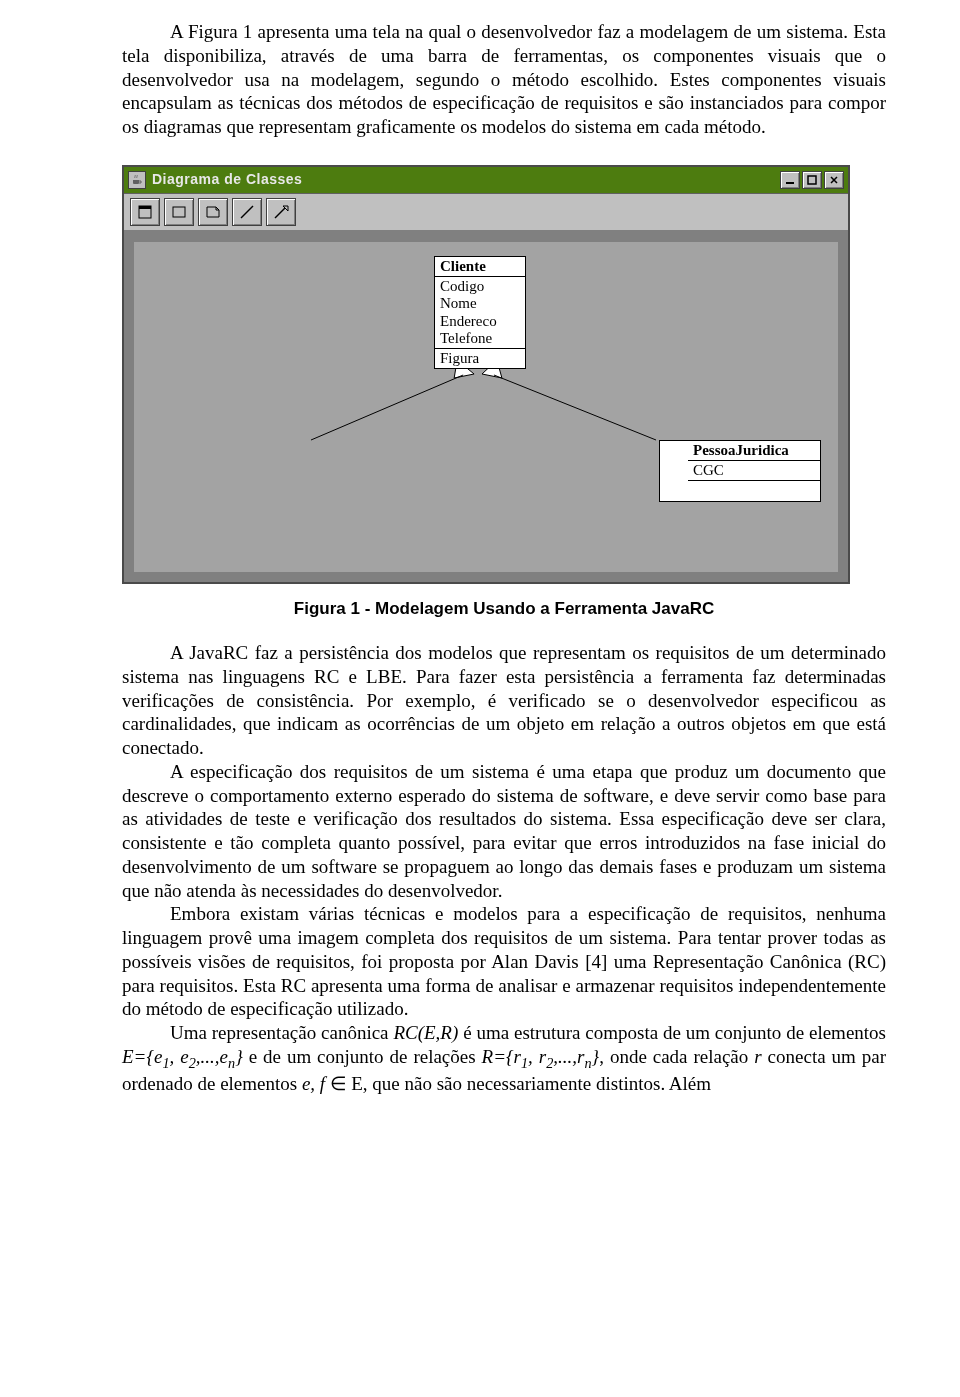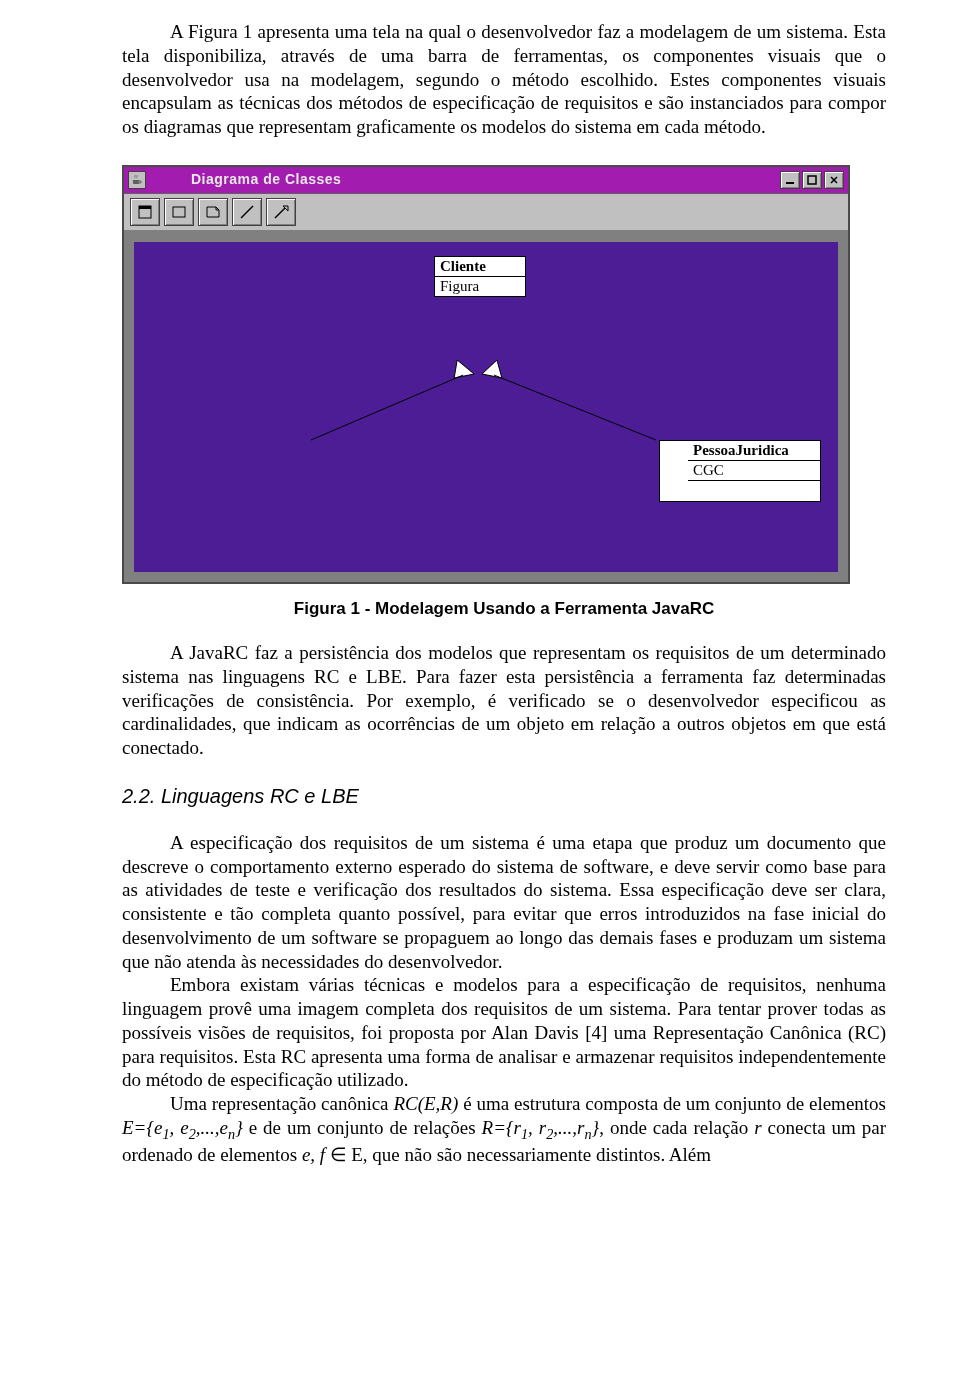--- a/index.html
+++ b/index.html
@@ -46,26 +46,25 @@
     width: 728px;
     box-sizing: border-box;
     border: 2px solid #4a4a4a;
     background: #a0a0a0;
     font-family: "MS Sans Serif", Tahoma, Arial, sans-serif;
     font-size: 14px;
   }
   .titlebar {
     display: flex;
     align-items: center;
-    background: #a21caf;
+    background: #4d7c0f;
     color: #d0d0d0;
     padding: 2px 4px;
     border-bottom: 1px solid #606060;
     height: 22px;
-    gap: 39px;
   }
   .titlebar .java-icon {
     width: 16px; height: 16px;
     margin-right: 6px;
     display: inline-flex;
     align-items: center; justify-content: center;
     background: #c0c0c0;
     border: 1px solid #404040;
   }
   .titlebar .java-icon svg { display:block; }
@@ -99,21 +98,21 @@
     box-shadow: inset 1px 1px 0 #fff, inset -1px -1px 0 #808080;
     display: inline-flex; align-items:center; justify-content:center;
   }
   .tbtn svg { display:block; }
 
   .win-client {
     background: #808080;
     padding: 10px;
   }
   .canvas {
-    background: #4c1d95;
+    background: #a3a3a3;
     width: 100%;
     height: 330px;
     position: relative;
     overflow: hidden;
   }
 
   
   .uml {
     position: absolute;
     background: #fff;
@@ -217,20 +216,26 @@
             <path d="M325 118 L322 136 L342 132 Z" fill="#fff" stroke="#000"></path>
             <line x1="331" y1="133" x2="178" y2="198" stroke="#000"></line>
 
             <path d="M365 118 L350 132 L370 136 Z" fill="#fff" stroke="#000"></path>
             <line x1="362" y1="133" x2="525" y2="198" stroke="#000"></line>
           </svg>
 
           <div class="uml cliente">
             <div class="name">Cliente</div>
             <div class="sec">
+              <div>Codigo</div>
+              <div>Nome</div>
+              <div>Endereco</div>
+              <div>Telefone</div>
+            </div>
+            <div class="sec">
               <div>Figura</div>
             </div>
           </div>
 
 
           <div class="uml pj">
             <div class="name">PessoaJuridica</div>
             <div class="sec">
               <div>CGC</div>
             </div>
@@ -239,21 +244,20 @@
 
         </div>
       </div>
     </div>
   </div>
 
   <div class="caption">Figura 1 - Modelagem Usando a Ferramenta JavaRC</div>
 
   <p class="body indent">A JavaRC faz a persistência dos modelos que representam os requisitos de um determinado sistema nas linguagens RC e LBE. Para fazer esta persistência a ferramenta faz determinadas verificações de consistência. Por exemplo, é verificado se o desenvolvedor especificou as cardinalidades, que indicam as ocorrências de um objeto em relação a outros objetos em que está conectado.</p>
 
-  <h3 class="subheading">2.2. Linguagens RC e LBE</h3>
 
   <p class="body indent">A especificação dos requisitos de um sistema é uma etapa que produz um documento que descreve o comportamento externo esperado do sistema de software, e deve servir como base para as atividades de teste e verificação dos resultados do sistema. Essa especificação deve ser clara, consistente e tão completa quanto possível, para evitar que erros introduzidos na fase inicial do desenvolvimento de um software se propaguem ao longo das demais fases e produzam um sistema que não atenda às necessidades do desenvolvedor.</p>
   <p class="body indent">Embora existam várias técnicas e modelos para a especificação de requisitos, nenhuma linguagem provê uma imagem completa dos requisitos de um sistema. Para tentar prover todas as possíveis visões de requisitos, foi proposta por Alan Davis [4] uma Representação Canônica (RC) para requisitos. Esta RC apresenta uma forma de analisar e armazenar requisitos independentemente do método de especificação utilizado.</p>
 
   <p class="body indent">
     <span>Uma representação canônica </span><em class="var">RC(E,R)</em><span> é uma estrutura composta de um conjunto de elementos </span><em class="var"><span>E={e</span><sub>1</sub><span>, e</span><sub>2</sub><span>,...,e</span><sub>n</sub><span>}</span></em><span> e de um conjunto de relações </span><em class="var"><span>R={r</span><sub>1</sub><span>, r</span><sub>2</sub><span>,...,r</span><sub>n</sub><span>}</span></em><span>, onde cada relação </span><em class="var">r</em><span> conecta um par ordenado de elementos </span><em class="var">e, f</em><span> ∈ E</span><span>, que não são necessariamente distintos. Além</span>
   </p>
 
 </div>
 

